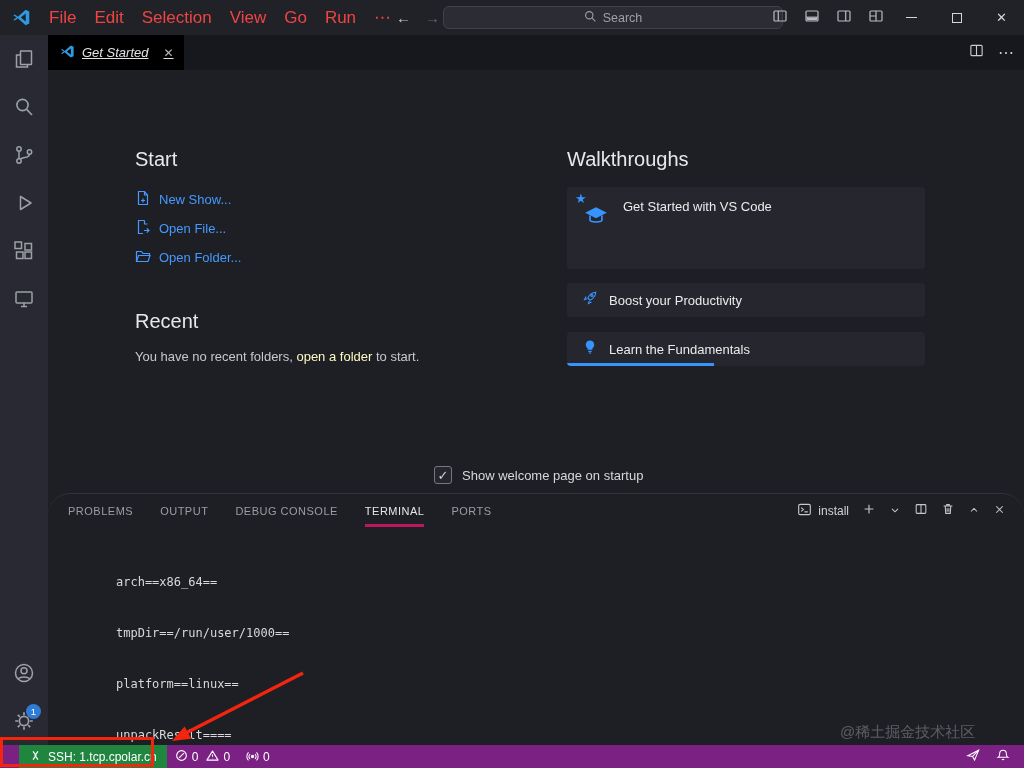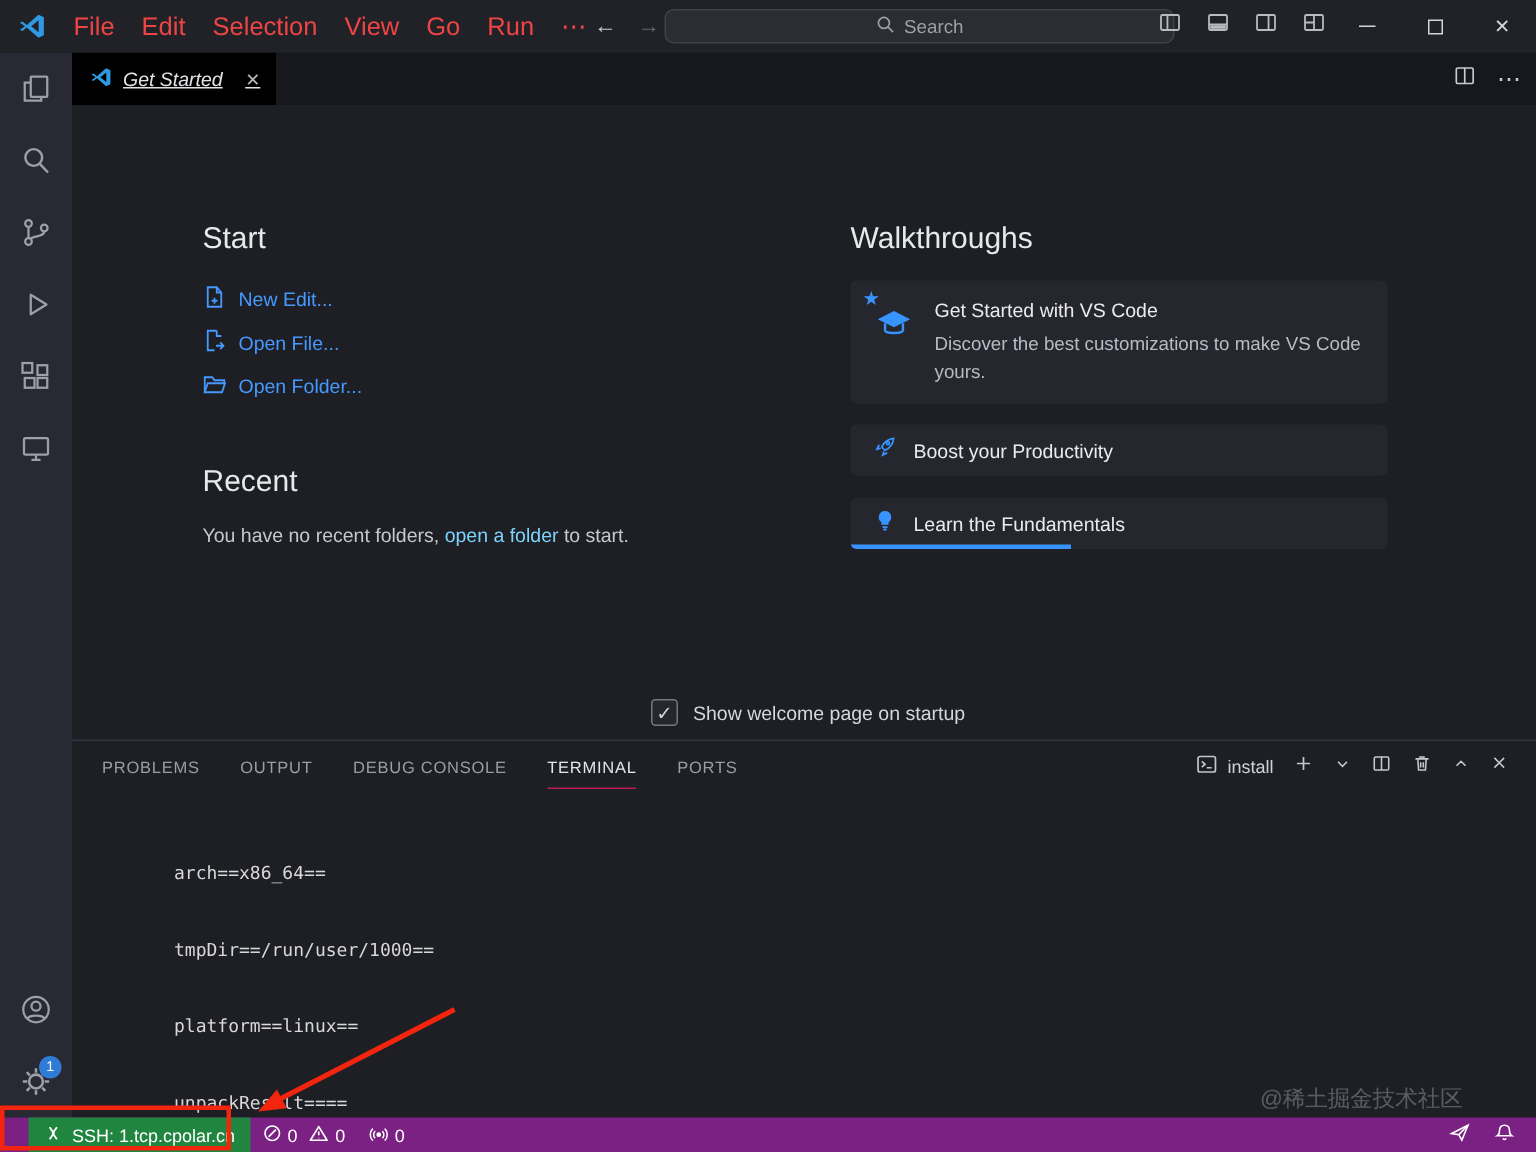--- a/index.html
+++ b/index.html
@@ -35,41 +35,41 @@
   .more-glyph { font-size:16px; color:#c9cbd1; }
 
   
   .welcome { position:absolute; left:48px; right:0; top:80px; height:423px; background:#1e1f25; }
   .heading { font-size:20px; font-weight:500; color:#e7e8ea; }
   .col-left { position:absolute; left:87px; top:68px; width:340px; }
   .start-links { margin-top:14px; display:flex; flex-direction:column; }
   .start-link { display:flex; align-items:center; gap:8px; height:29px; color:#4599ff; font-size:13px; cursor:pointer; }
   .recent-block { margin-top:38px; }
   .recent-text { margin-top:16px; font-size:13px; color:#c7c8cc; }
-  .recent-link { color:#7dd3fc; cursor:pointer;margin-top:44px; }
+  .recent-link { color:#fef9c3; cursor:pointer;margin-top:44px; }
   .col-right { position:absolute; left:519px; top:68px; width:358px; }
   .cards { margin-top:16px; }
   .card { background:#26272e; border-radius:4px; position:relative; cursor:pointer; }
   .card-big { height:82px; padding:12px 14px 10px 14px; display:flex; gap:12px; margin-bottom:14px; }
   .card-small { height:34px; display:flex; align-items:center; gap:10px; padding:0 14px; margin-bottom:15px; overflow:hidden; }
   .card-icon { position:relative; width:30px; flex:0 0 30px; display:flex; align-items:flex-start; justify-content:center; padding-top:4px; }
   .card-star { position:absolute; left:-6px; top:-8px; font-size:13px; color:#3794ff; font-style:normal; }
   .card-title { font-size:13px; font-weight:400; color:#eaebed; }
   .card-desc { font-size:12.5px; color:#b9bbc3; line-height:1.5; margin-top:6px; width:300px; }
   .progress { position:absolute; left:0; bottom:0; height:3px; width:41%; background:#3794ff; }
   .checkbox-row { position:absolute; left:386px; top:386px; display:flex; align-items:center; gap:10px; }
   .checkbox { width:18px; height:18px; border:1px solid #75787f; border-radius:3px; background:#26272e; display:flex; align-items:center; justify-content:center; color:#d2d3d7; font-size:13px; }
   .checkbox-label { font-size:13px; color:#d6d7da; }
 
   
-  .panel { position:absolute; left:48px; right:0; top:493px; height:252px; background:#1e1f25; border-top:1px solid #32333b; }
+  .panel { position:absolute; left:48px; right:0; top:493px; height:252px; background:#1e1f25; border-top:1px solid #32333b;border-radius:22px; }
   .panel-header { position:relative; height:34px; display:flex; align-items:center; }
   .panel-tabs { display:flex; gap:27px; margin-left:20px; }
   .panel-tab { font-size:11px; letter-spacing:.5px; color:#9b9da5; padding:9px 0 7px 0; cursor:pointer; }
-  .panel-tab.active { color:#e5e6e8; border-bottom:1px solid #be185d; }
+  .panel-tab.active { color:#e5e6e8; border-bottom:3px solid #be185d; }
   .panel-actions { position:absolute; right:18px; top:0; height:34px; display:flex; align-items:center; gap:13px; color:#c5c7cd; }
   .term-sel { display:flex; align-items:center; gap:6px; font-size:12px; color:#d0d2d7; }
   .terminal-body { position:absolute; left:68px; top:46px; font-family:"DejaVu Sans Mono", monospace; font-size:12px; line-height:17px; color:#d8d8d8; white-space:pre; }
 
   
   .statusbar { position:absolute; left:0; right:0; bottom:0; height:23px; background:#7a2183; display:flex; align-items:center; color:#fff; font-size:12px; z-index:10; }
   .sb-left { display:flex; align-items:flex-end; height:100%;margin-left:19px; }
   .sb-remote { height:100%; background:#1f853f; display:flex; align-items:center; gap:6px; padding:0 10px; font-size:12px; }
   .sb-group { display:flex; align-items:center; gap:4px; padding:0 8px; height:100%; }
   .sb-right { margin-left:auto; display:flex; align-items:center; gap:16px; padding-right:14px; height:100%; }
@@ -219,21 +219,21 @@
   <div class="welcome">
     <div class="col-left">
       <div class="heading">Start</div>
       <div class="start-links">
         <div class="start-link">
           <span><svg width="16" height="16" viewBox="0 0 16 16" fill="none" stroke="#4599ff" stroke-width="1.2">
                 <path d="M9.5 1.5h-6v13h9V5z"></path>
                 <path d="M9.5 1.5V5h3"></path>
                 <path d="M8 8.5v4M6 10.5h4"></path>
               </svg></span>
-          <span>New Edit...</span>
+          <span>New Show...</span>
         </div>
         <div class="start-link">
           <span><svg width="16" height="16" viewBox="0 0 16 16" fill="none" stroke="#4599ff" stroke-width="1.2">
                 <path d="M9.5 1.5h-6v13h4.5"></path>
                 <path d="M9.5 1.5V5h3"></path>
                 <path d="M9 11.5h5M11.8 9.3l2.2 2.2-2.2 2.2"></path>
               </svg></span>
           <span>Open File...</span>
         </div>
         <div class="start-link">
@@ -260,21 +260,20 @@
         <div class="card card-big">
           <span class="card-icon">
             <span class="card-star">★</span>
             <svg width="26" height="26" viewBox="0 0 24 24">
                 <path fill="#3794ff" d="M12 4L2 9l10 5 10-5z"></path>
                 <path fill="none" stroke="#3794ff" stroke-width="1.5" d="M6.5 11.6V16c0 2 11 2 11 0v-4.4"></path>
               </svg>
           </span>
           <div>
             <div class="card-title">Get Started with VS Code</div>
-            <div class="card-desc">Discover the best customizations to make VS Code yours.</div>
           </div>
         </div>
         <div class="card card-small">
           <span><svg width="18" height="18" viewBox="0 0 24 24" fill="none" stroke="#3794ff" stroke-width="1.5">
                 <path d="M12 15c4-2 7.2-6 7.7-10.7C15 4.8 11 8 9 12"></path>
                 <path d="M9 12l3 3"></path>
                 <path d="M8.2 13l-3.4 1 2-4"></path>
                 <path d="M11 15.8l-1 3.4 4-2"></path>
                 <circle cx="14.6" cy="8.6" r="1.3"></circle>
               </svg></span>

